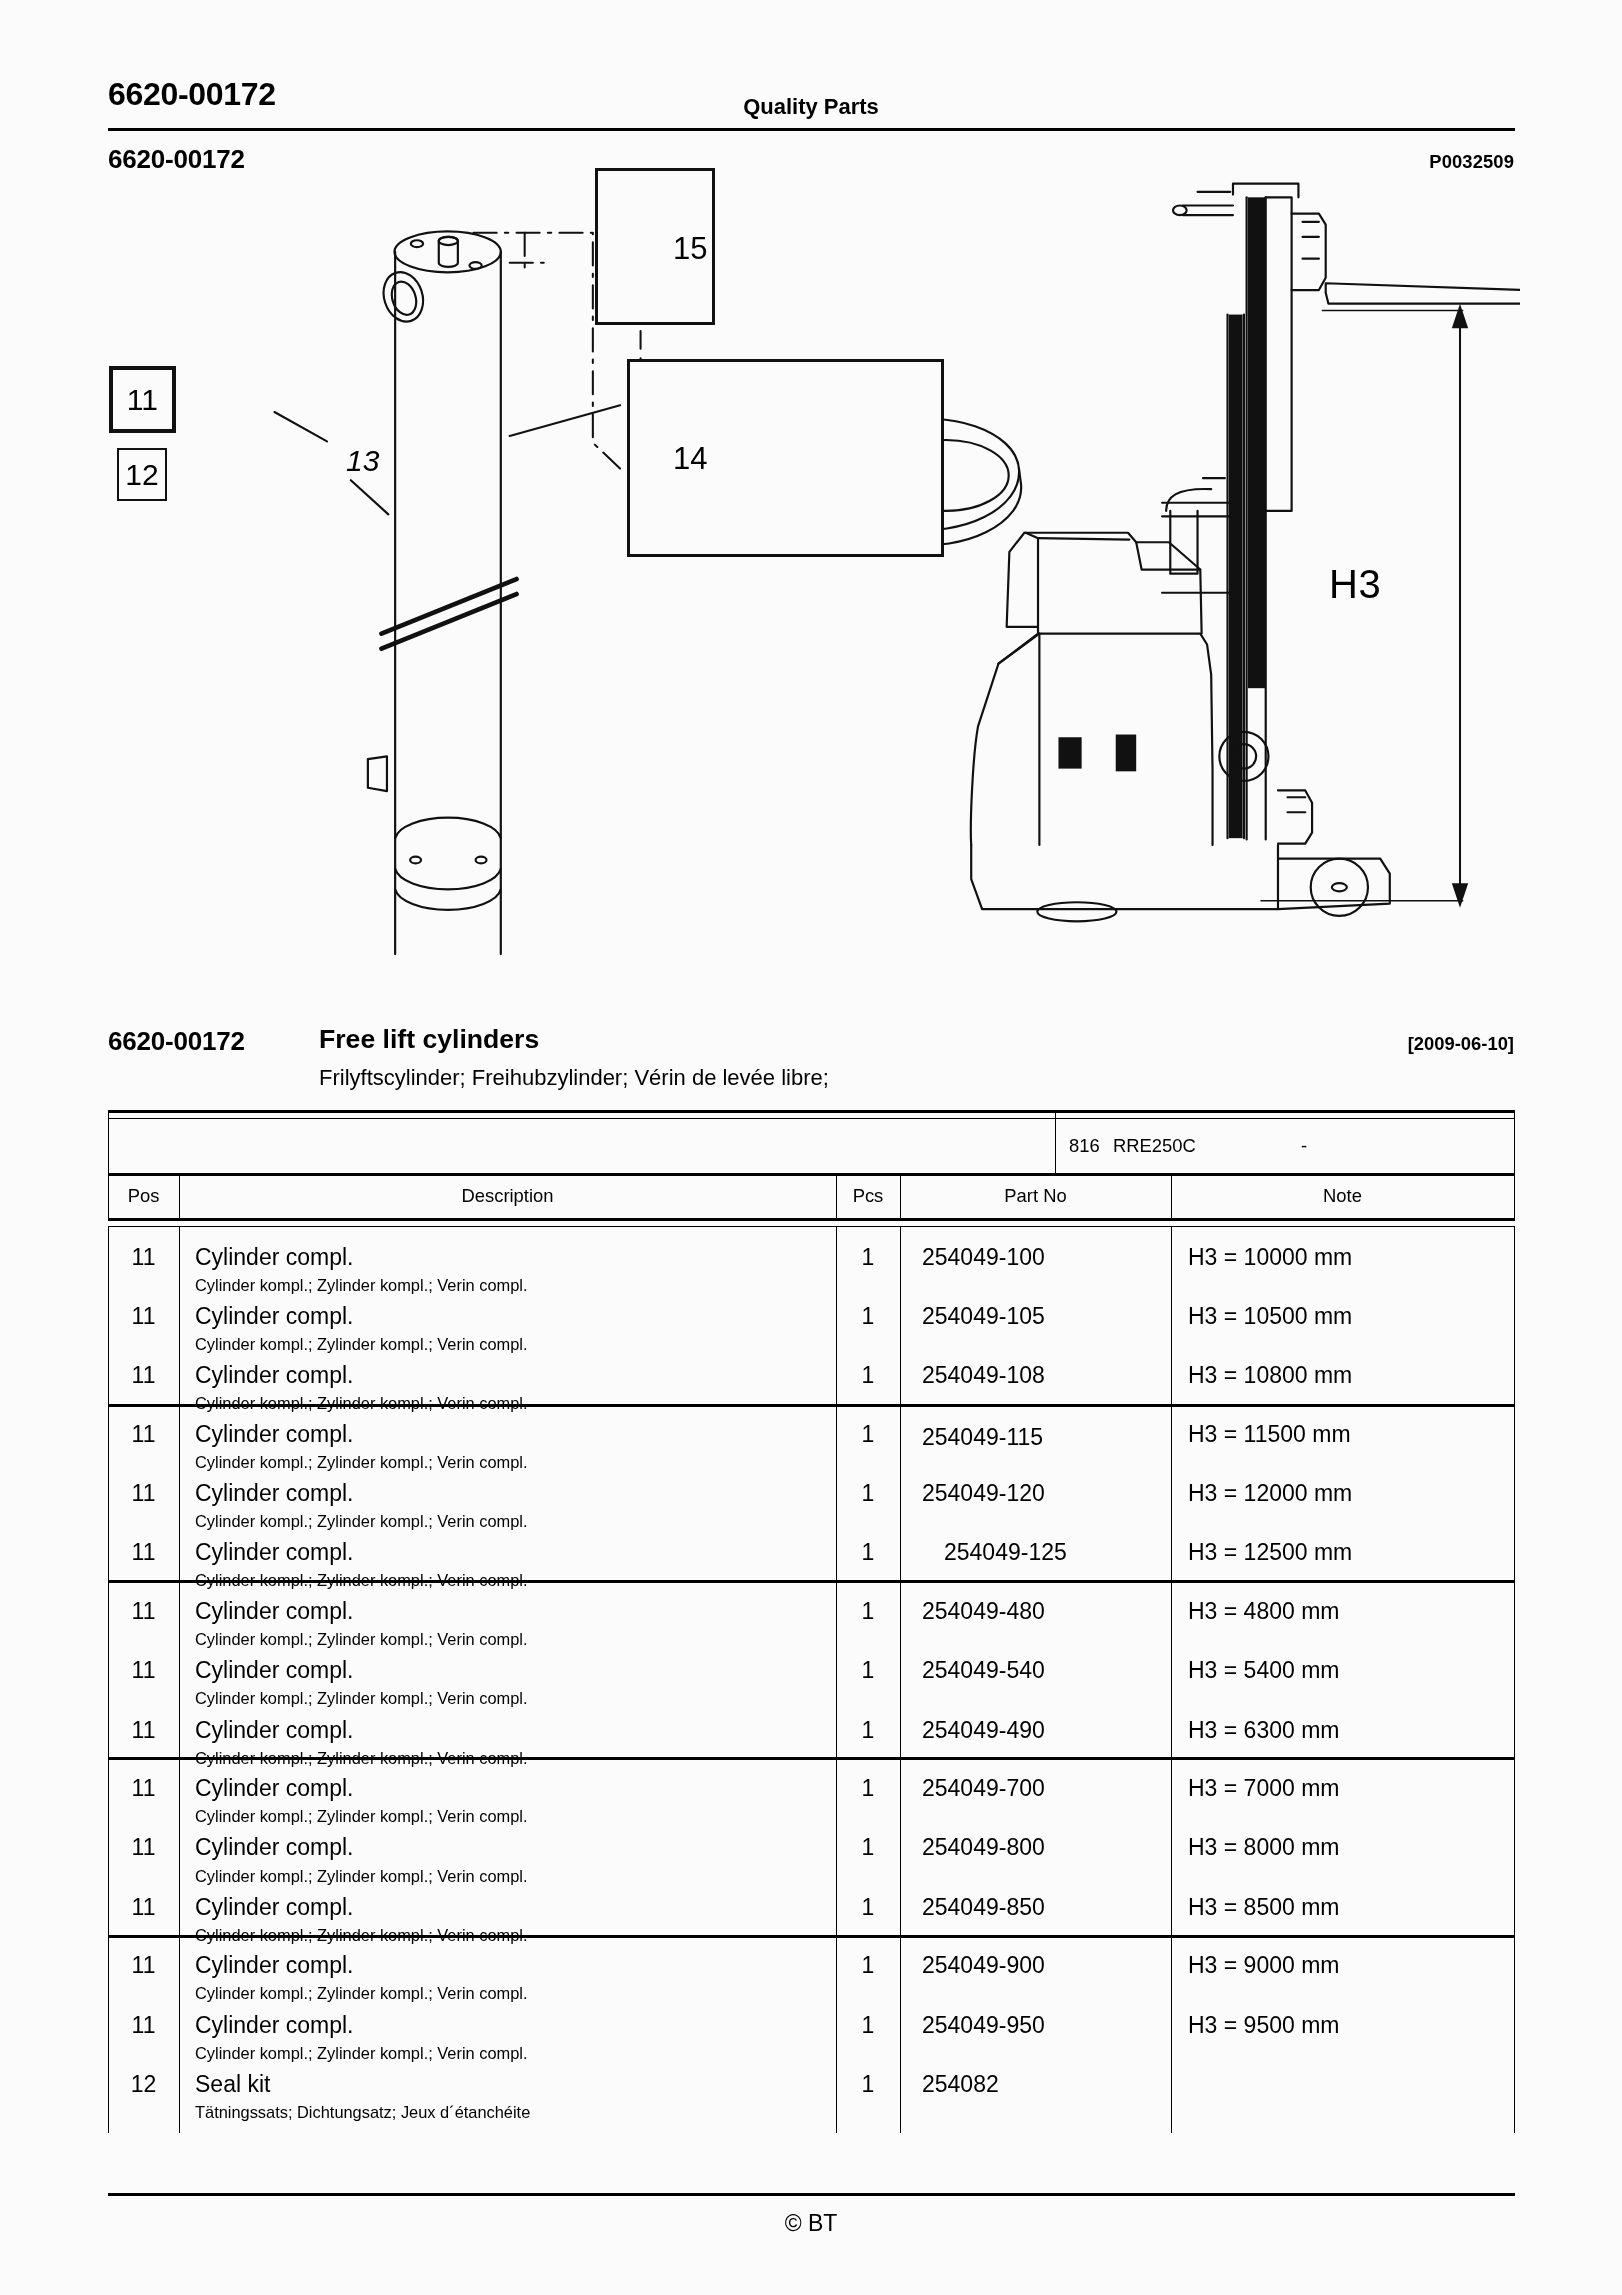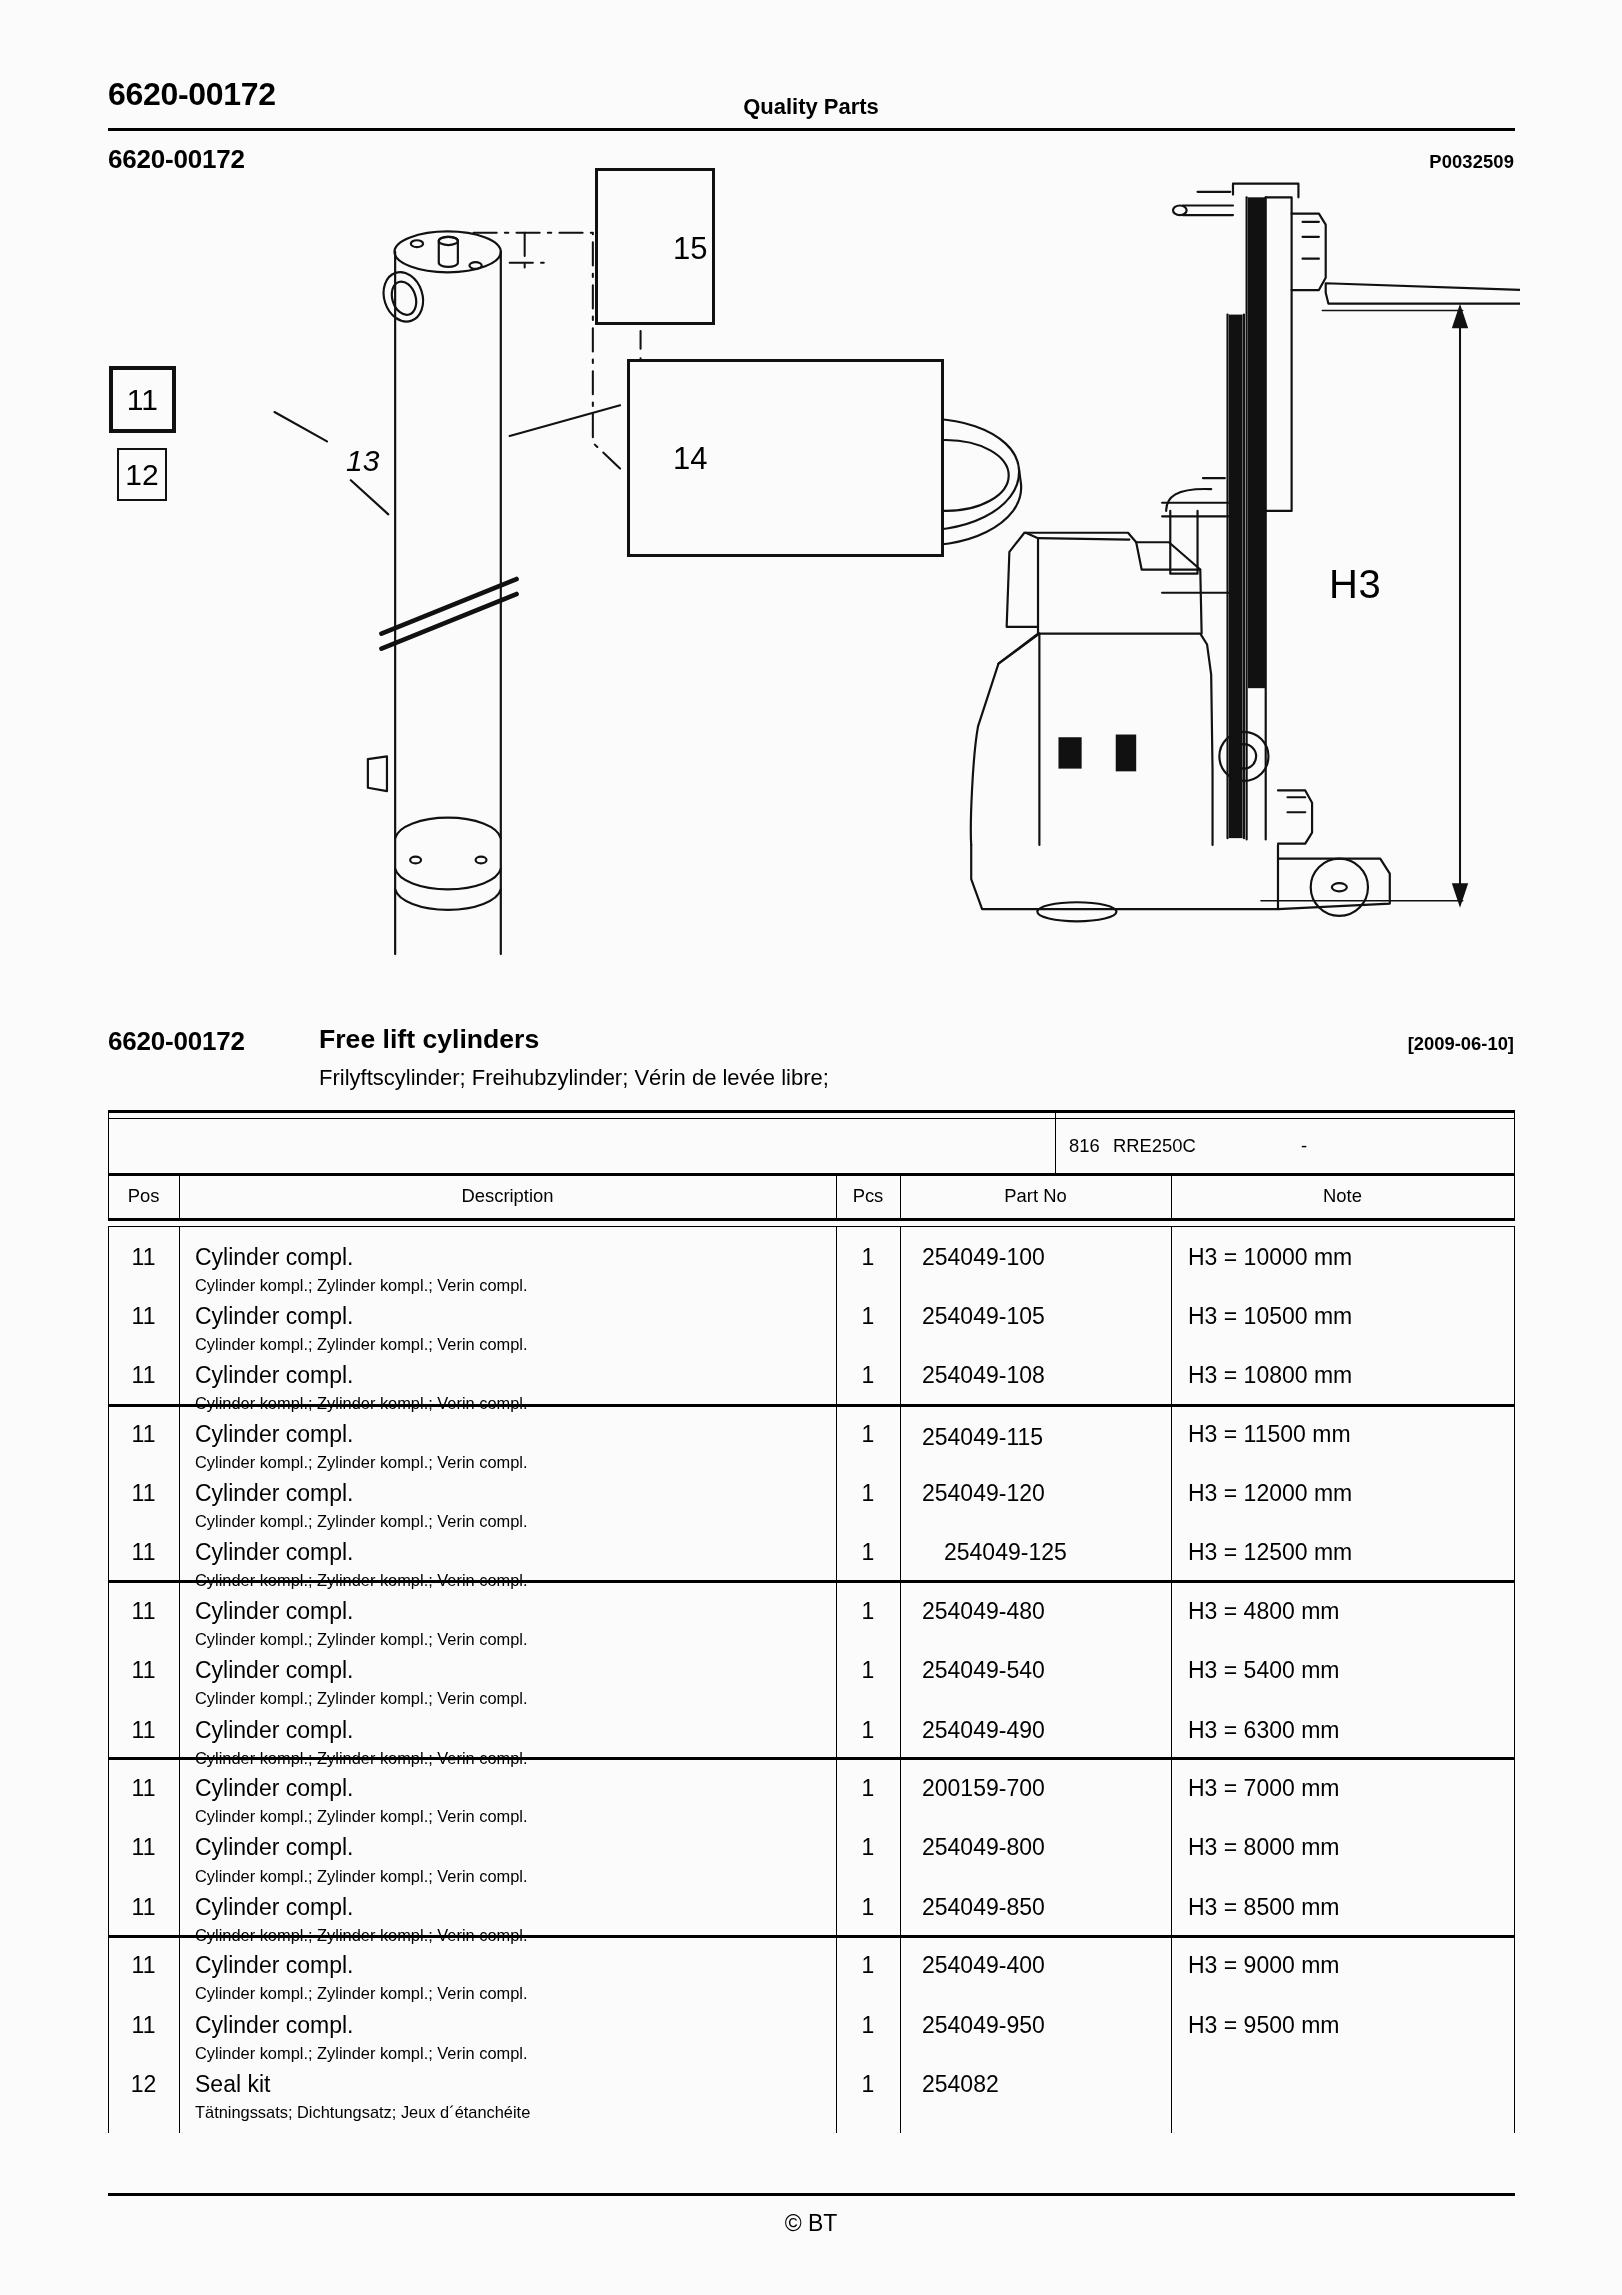--- a/index.html
+++ b/index.html
@@ -457,42 +457,42 @@
     <div class="cell" style="left:87px; top:607px;">Cylinder compl.</div>
     <div class="cell sub" style="left:87px; top:639px;">Cylinder kompl.; Zylinder kompl.; Verin compl.</div>
     <div class="cell ctr" style="left:728px;top:607px; width:64px;">1</div>
     <div class="cell" style="left:814px;top:607px;">254049-490</div>
     <div class="cell" style="left:1080px;top:607px;">H3 = 6300 mm</div>
 
     <div class="cell ctr" style="left:0px;   top:665px; width:71px;">11</div>
     <div class="cell" style="left:87px; top:665px;">Cylinder compl.</div>
     <div class="cell sub" style="left:87px; top:697px;">Cylinder kompl.; Zylinder kompl.; Verin compl.</div>
     <div class="cell ctr" style="left:728px;top:665px; width:64px;">1</div>
-    <div class="cell" style="left:814px;top:665px;">200159-700</div>
+    <div class="cell" style="left:814px;top:665px;">254049-700</div>
     <div class="cell" style="left:1080px;top:665px;">H3 = 7000 mm</div>
 
     <div class="cell ctr" style="left:0px;   top:724px; width:71px;">11</div>
     <div class="cell" style="left:87px; top:724px;">Cylinder compl.</div>
     <div class="cell sub" style="left:87px; top:757px;">Cylinder kompl.; Zylinder kompl.; Verin compl.</div>
     <div class="cell ctr" style="left:728px;top:724px; width:64px;">1</div>
     <div class="cell" style="left:814px;top:724px;">254049-800</div>
     <div class="cell" style="left:1080px;top:724px;">H3 = 8000 mm</div>
 
     <div class="cell ctr" style="left:0px;   top:784px; width:71px;">11</div>
     <div class="cell" style="left:87px; top:784px;">Cylinder compl.</div>
     <div class="cell sub" style="left:87px; top:816px;">Cylinder kompl.; Zylinder kompl.; Verin compl.</div>
     <div class="cell ctr" style="left:728px;top:784px; width:64px;">1</div>
     <div class="cell" style="left:814px;top:784px;">254049-850</div>
     <div class="cell" style="left:1080px;top:784px;">H3 = 8500 mm</div>
 
     <div class="cell ctr" style="left:0px;   top:842px; width:71px;">11</div>
     <div class="cell" style="left:87px; top:842px;">Cylinder compl.</div>
     <div class="cell sub" style="left:87px; top:874px;">Cylinder kompl.; Zylinder kompl.; Verin compl.</div>
     <div class="cell ctr" style="left:728px;top:842px; width:64px;">1</div>
-    <div class="cell" style="left:814px;top:842px;">254049-400</div>
+    <div class="cell" style="left:814px;top:842px;">254049-900</div>
     <div class="cell" style="left:1080px;top:842px;">H3 = 9000 mm</div>
 
     <div class="cell ctr" style="left:0px;   top:902px; width:71px;">11</div>
     <div class="cell" style="left:87px; top:902px;">Cylinder compl.</div>
     <div class="cell sub" style="left:87px; top:934px;">Cylinder kompl.; Zylinder kompl.; Verin compl.</div>
     <div class="cell ctr" style="left:728px;top:902px; width:64px;">1</div>
     <div class="cell" style="left:814px;top:902px;">254049-950</div>
     <div class="cell" style="left:1080px;top:902px;">H3 = 9500 mm</div>
 
     <div class="cell ctr" style="left:0px;   top:961px; width:71px;">12</div>

